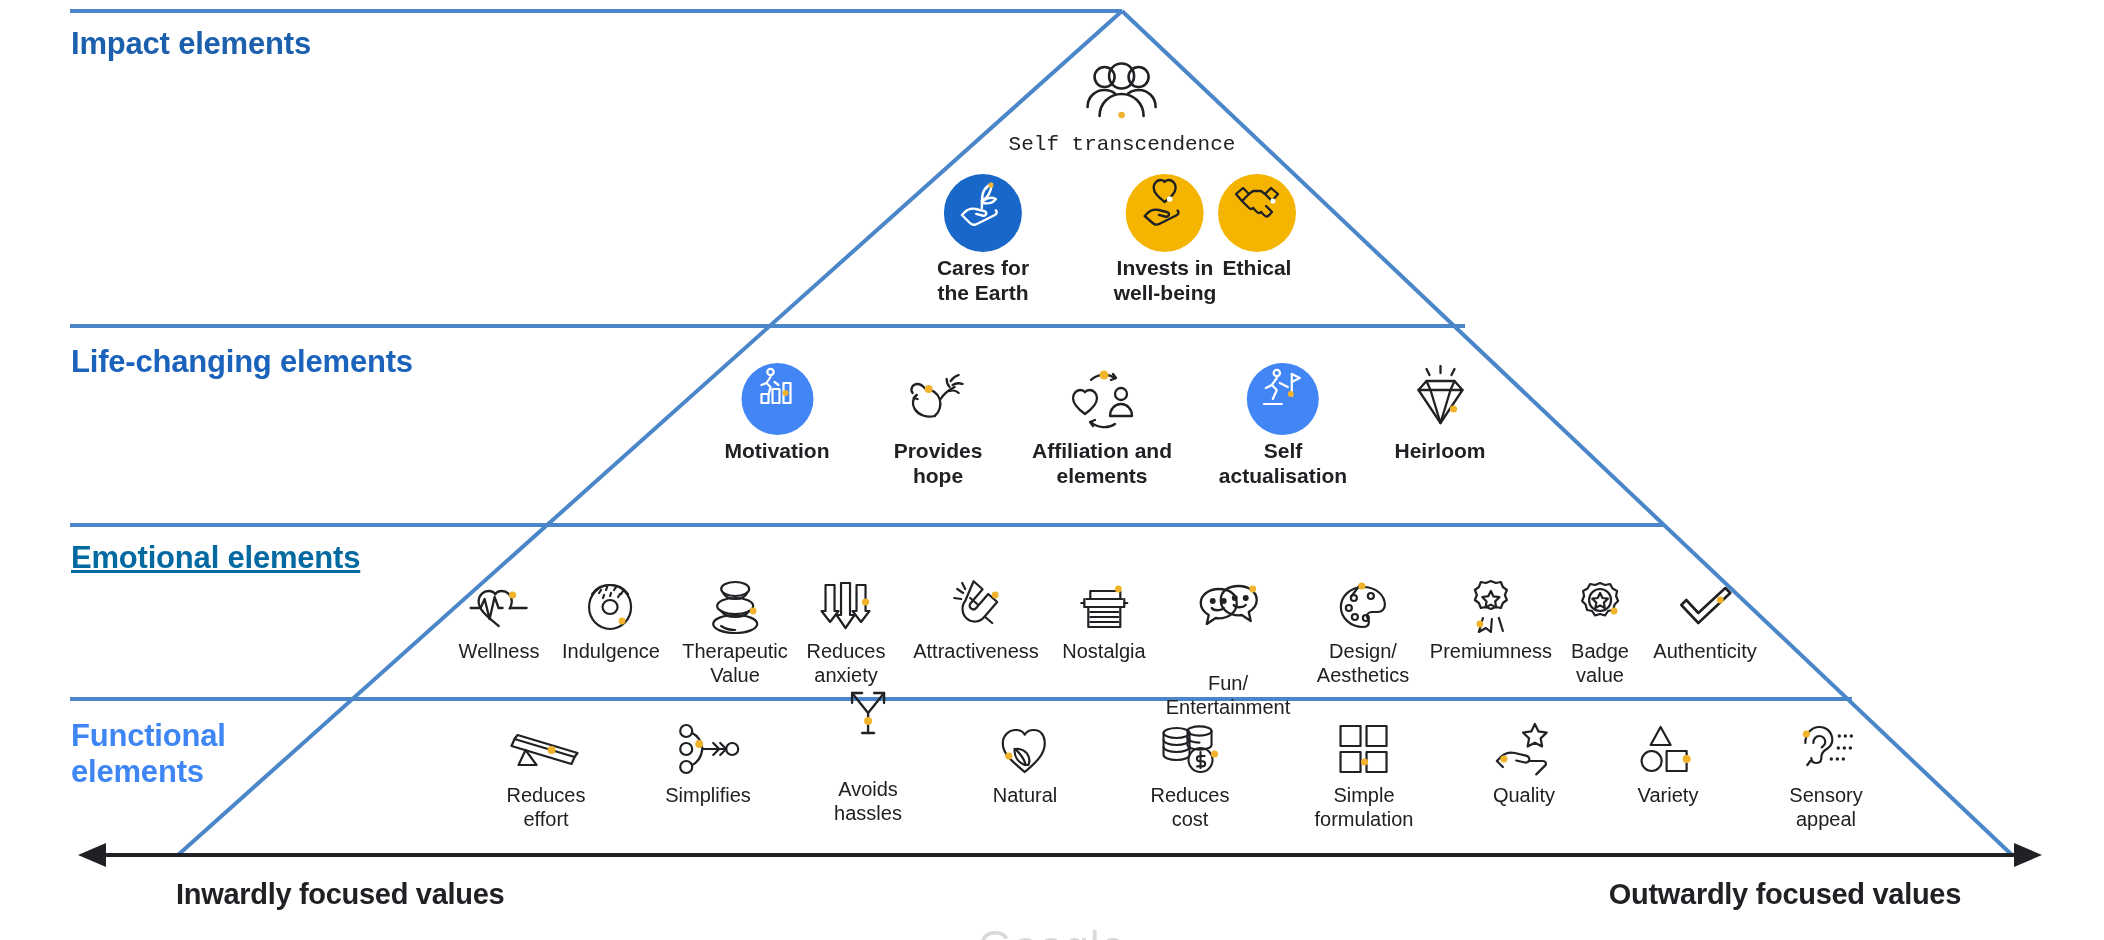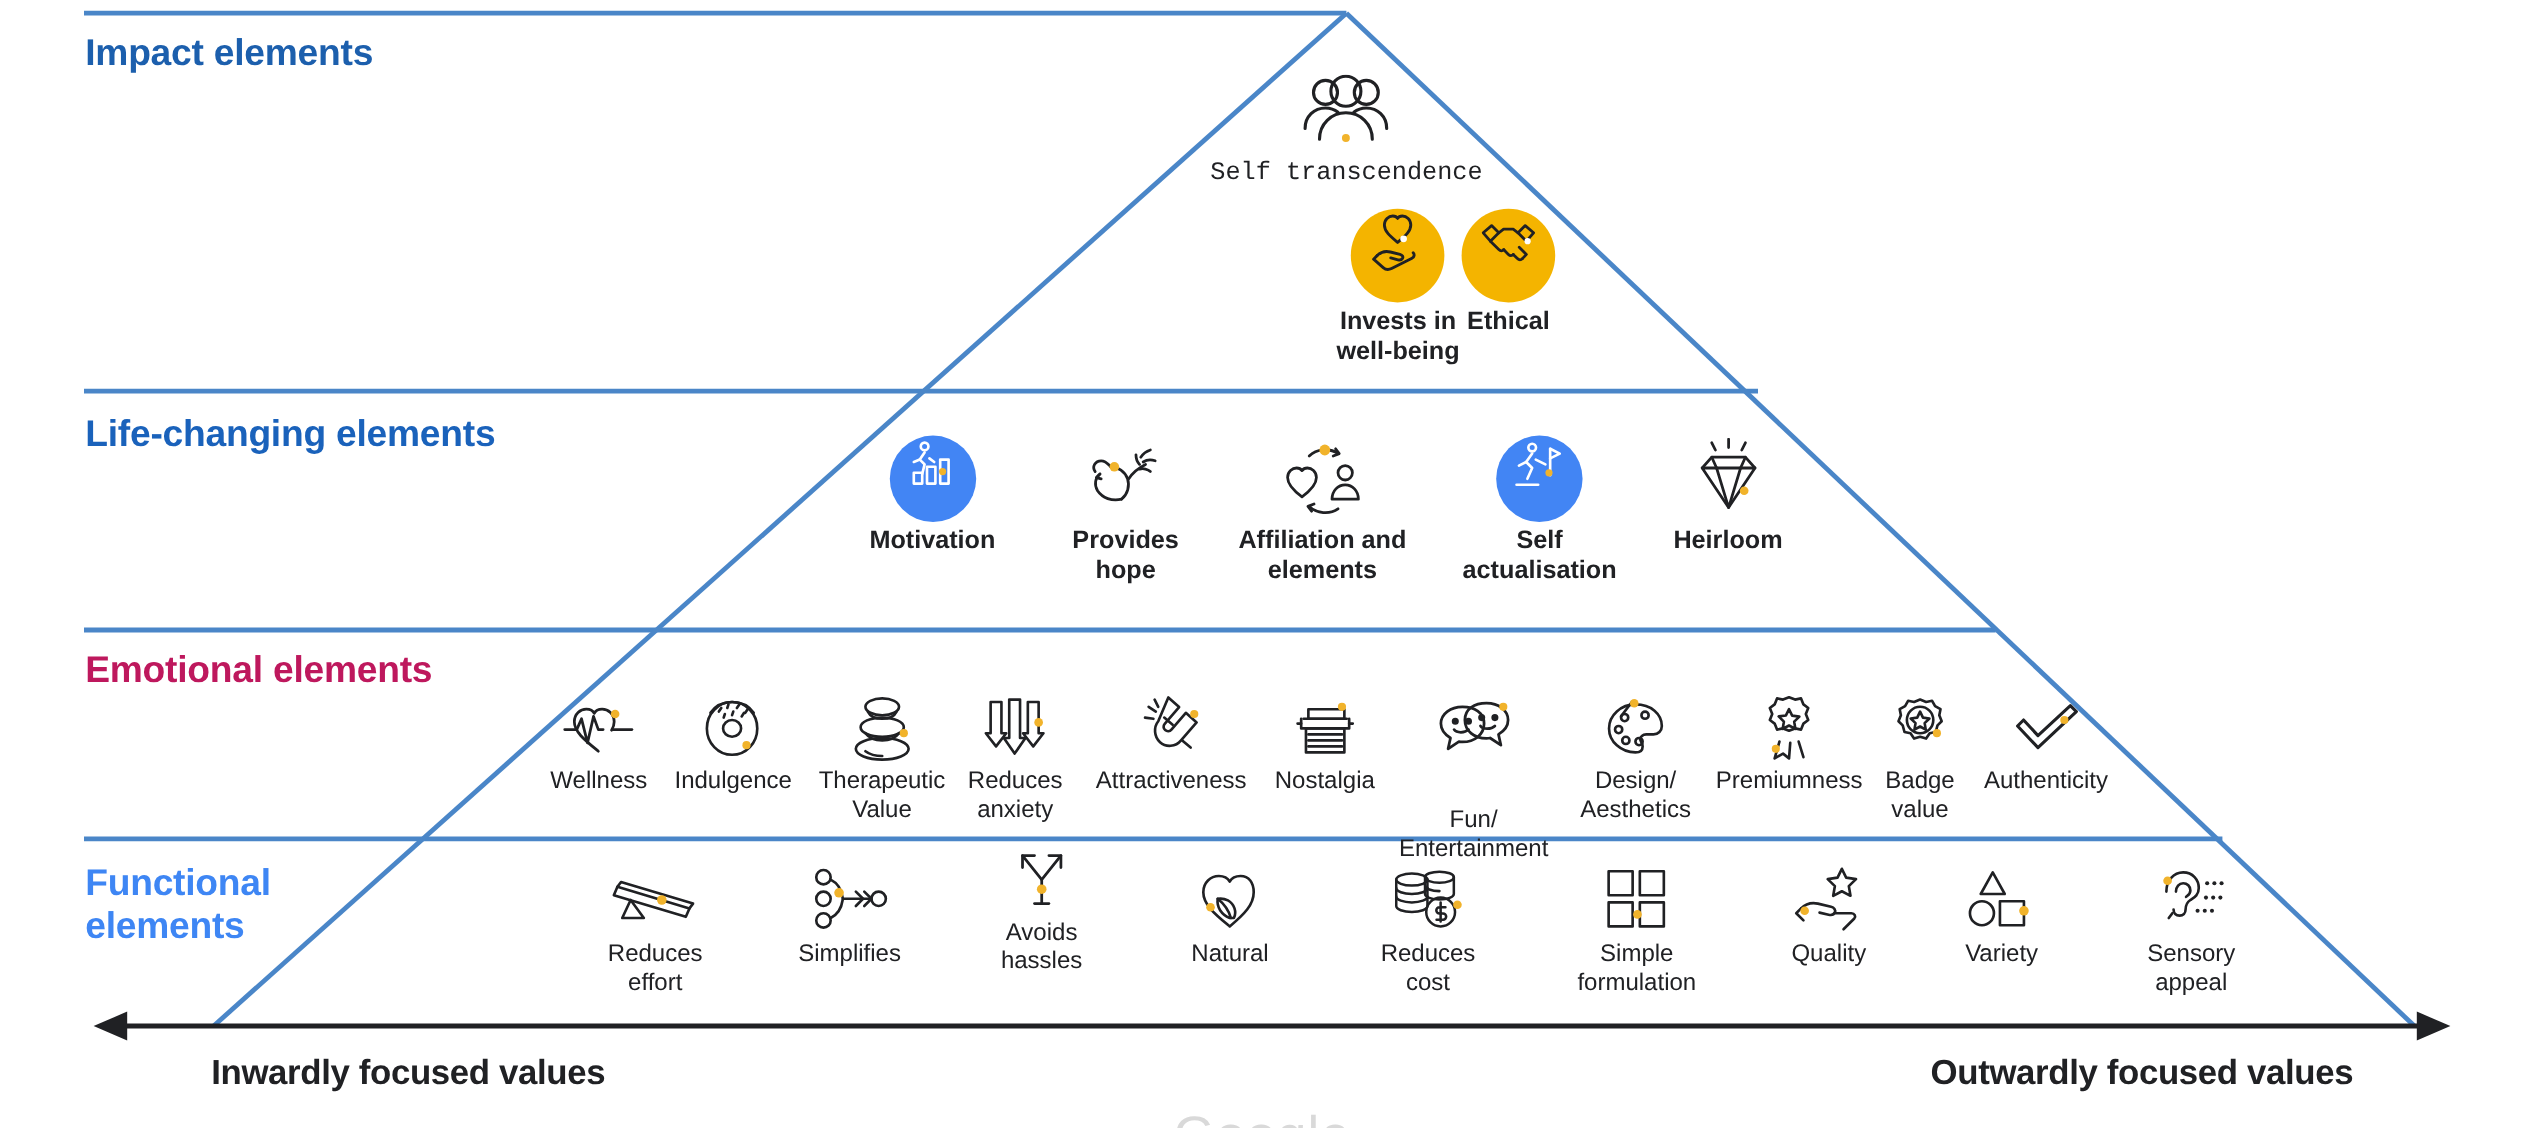--- a/index.html
+++ b/index.html
@@ -31,21 +31,21 @@
   
   .tier-heading {
     position: absolute;
     font-weight: bold;
     letter-spacing: -0.2px;
     line-height: 1.15;
     white-space: pre-line;
   }
   #heading-impact      { left: 71px;  top: 26px;  font-size: 31px; color: #1c5fad; }
   #heading-life        { left: 71px;  top: 344px; font-size: 31px; color: #1a62bb; }
-  #heading-emotional   { left: 71px;  top: 540px; font-size: 31px; color: #be185d; }
+  #heading-emotional   { left: 71px;  top: 540px; font-size: 31px; color: #0369a1; text-decoration: underline; }
   #heading-functional  { left: 71px;  top: 718px; font-size: 31px; color: #3e86f4; }
 
   
   .el {
     position: absolute;
     transform: translateX(-50%);
     text-align: center;
     display: flex;
     flex-direction: column;
     align-items: center;
@@ -143,20 +143,36 @@
           <path d="M77 45c0-10-7.6-17-17-17-4 0-7.6 1.3-10.4 3.5"></path>
           <circle cx="43" cy="14" r="12.5"></circle>
           <path d="M21 54c0-12.6 9.8-22 22-22s22 9.4 22 22"></path>
         </g>
         <circle cx="43" cy="53" r="3.3" fill="#f1b32b"></circle>
       </svg>
     </span>
     <span class="cap thin">Self transcendence</span>
   </div>
 
+  <div class="el tier-impact" style="left:983px; top:174px;">
+    <span class="glyph badge blue-dark" style="width:78px;height:78px;">
+      <svg width="52" height="52" viewBox="0 0 52 52">
+        <g fill="none" stroke="#ffffff" stroke-width="2.4" stroke-linecap="round" stroke-linejoin="round">
+          <path d="M25 27c0-9 4-15 10-17-1 8-4 14-10 17z"></path>
+          <path d="M26 27c4-3 9-4 13-2-3 4-8 5-13 4z"></path>
+          <path d="M25 27v7"></path>
+          <path d="M8 38c3-3 7-4 11-3l8 2c2 .5 3 2 2 3.5-.8 1.3-2.3 1.4-3.7 1l-6-1.6"></path>
+          <path d="M8 38l-3 3 8 8c2 2 5 2 7 1l18-9c2-1 2.3-3.3 1-4.6"></path>
+        </g>
+        <circle cx="34" cy="11" r="2.6" fill="#f1b32b"></circle>
+      </svg>
+    </span>
+    <span class="cap">Cares for
+the Earth</span>
+  </div>
 
   <div class="el tier-impact" style="left:1165px; top:174px;">
     <span class="glyph badge amber" style="width:78px;height:78px;">
       <svg width="52" height="52" viewBox="0 0 52 52">
         <g fill="none" stroke="#202124" stroke-width="2.4" stroke-linecap="round" stroke-linejoin="round">
           <path d="M26 28c-6-5-11-9-11-14.5C15 9 18.5 6 22 6c1.9 0 3.4.9 4 2 0.6-1.1 2.1-2 4-2 3.5 0 7 3 7 7.5C37 19 32 23 26 28z"></path>
           <path d="M9 39c3-3 7-4 11-3l8 2c2 .5 3 2 2 3.5-.8 1.3-2.3 1.4-3.7 1l-6-1.6"></path>
           <path d="M9 39l-3 3 8 7c2 1.8 5 1.8 7 .8l17-8.6c2-1 2.3-3.3 1-4.6"></path>
         </g>
         <circle cx="31" cy="25" r="2.8" fill="#ffffff"></circle>
@@ -477,21 +493,21 @@
           <path d="M17 44c6-3 9-8 10-15"></path>
           <path d="M27 28h23"></path>
           <path d="M38 22l6 6-6 6M45 22l6 6-6 6"></path>
         </g>
         <circle cx="24" cy="23" r="4" fill="#f1b32b"></circle>
       </svg>
     </span>
     <span class="cap">Simplifies</span>
   </div>
 
-  <div class="el tier-functional" style="left:868px; top:700px;">
+  <div class="el tier-functional" style="left:868px; top:680px;gap:32px;">
     <span class="glyph" style="height:62px;display:flex;align-items:center;">
       <svg width="56" height="56" viewBox="0 0 56 56">
         <g fill="none" stroke="#202124" stroke-width="2.3" stroke-linecap="round" stroke-linejoin="round">
           <path d="M28 50V30"></path>
           <path d="M28 30L12 10M28 30l16-20"></path>
           <path d="M12 10h10M12 10v10"></path>
           <path d="M44 10H34M44 10v10"></path>
           <path d="M22 50h12"></path>
         </g>
         <circle cx="28" cy="38" r="4" fill="#f1b32b"></circle>

